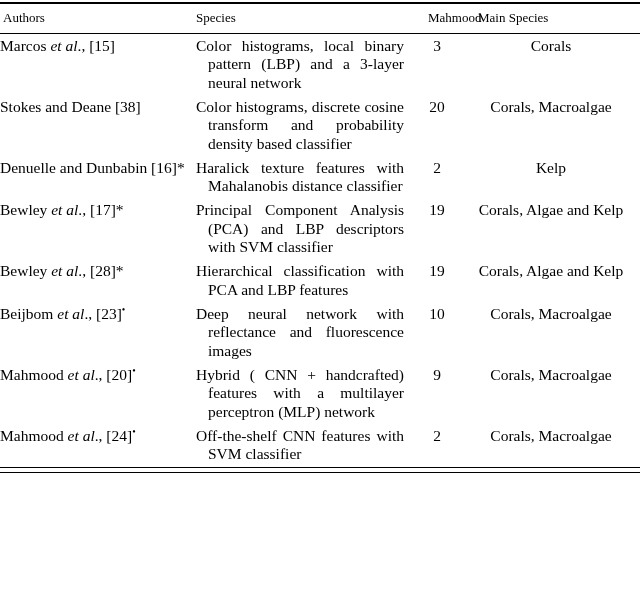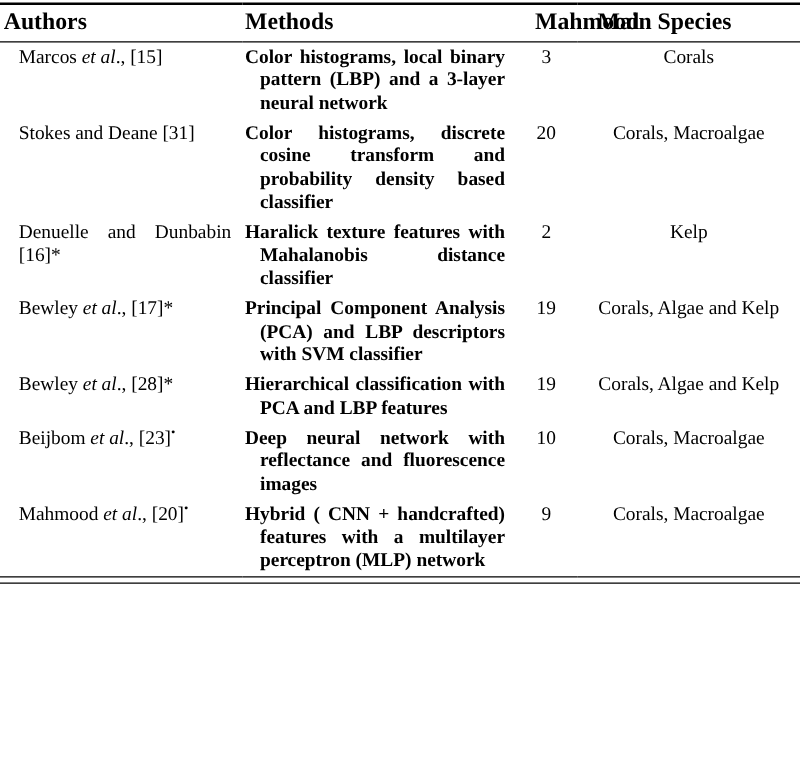--- a/index.html
+++ b/index.html
@@ -23,49 +23,48 @@
     table-layout: fixed;
     border-top: 2px solid #000;
     border-bottom: 1.2px solid #000;
   }
   col.w-authors { width: 194px; }
   col.w-methods { width: 218px; }
   col.w-classes { width: 50px; }
   col.w-species { width: 178px; }
 
   th {
-    font-weight: 700;
-    font-size: 19px;
+    font-weight: 400;
+    font-size: 13px;
     line-height: 18px;
     padding: 5px 0 6px 16px;
     border-bottom: 1.2px solid #000;
   }
   th.c-authors { text-align: left; padding-left: 3px; }
   th.c-methods { text-align: left; padding-left: 2px; }
   th.c-classes { text-align: center; }
   th.c-species { text-align: left; }
 
   td {
     vertical-align: top;
     font-size: 15.5px;
     line-height: 18.5px;
     padding: 2.5px 0 3px 0;
   }
   td.c-authors {
     text-align: justify;
-    padding-left: 15px;
+    padding-left: 0;
     padding-right: 9px;
   }
   td.c-methods {
     text-align: justify;
     padding-left: 14px;      
     text-indent: -12px;      
     padding-right: 8px;
     hyphens: auto;
-    font-weight: bold;
     -webkit-hyphens: auto;
   }
   td.c-classes { text-align: center; }
   td.c-species { text-align: center; margin-top: 44px; }
 
   em { font-style: italic; }
   sup.marker {
     font-size: 10px;
     line-height: 0;
     vertical-align: super;
@@ -83,34 +82,34 @@
   <table class="paper-table">
     <colgroup>
       <col class="w-authors">
       <col class="w-methods">
       <col class="w-classes">
       <col class="w-species">
     </colgroup>
     <thead>
       <tr>
         <th class="c-authors">Authors</th>
-        <th class="c-methods">Methods</th>
+        <th class="c-methods">Species</th>
         <th class="c-classes">Mahmood</th>
         <th class="c-species">Main Species</th>
       </tr>
     </thead>
     <tbody>
         <tr>
           <td class="c-authors"><span>Marcos </span><em>et al</em><span>., [15]</span></td>
           <td class="c-methods">Color histograms, local binary pattern (LBP) and a 3-layer neural network</td>
           <td class="c-classes">3</td>
           <td class="c-species">Corals</td>
         </tr>
         <tr>
-          <td class="c-authors"><span>Stokes and Deane [31]</span></td>
+          <td class="c-authors"><span>Stokes and Deane [38]</span></td>
           <td class="c-methods">Color histograms, discrete cosine transform and probability density based classifier</td>
           <td class="c-classes">20</td>
           <td class="c-species">Corals, Macroalgae</td>
         </tr>
         <tr>
           <td class="c-authors"><span>Denuelle and Dunbabin [16]*</span></td>
           <td class="c-methods">Haralick texture features with Mahalanobis distance classifier</td>
           <td class="c-classes">2</td>
           <td class="c-species">Kelp</td>
         </tr>
@@ -131,16 +130,22 @@
           <td class="c-methods">Deep neural network with reflectance and fluorescence images</td>
           <td class="c-classes">10</td>
           <td class="c-species">Corals, Macroalgae</td>
         </tr>
         <tr>
           <td class="c-authors"><span>Mahmood </span><em>et al</em><span>., [20]</span><sup class="marker">•</sup></td>
           <td class="c-methods">Hybrid ( CNN + handcrafted) features with a multilayer perceptron (MLP) network</td>
           <td class="c-classes">9</td>
           <td class="c-species">Corals, Macroalgae</td>
         </tr>
+        <tr>
+          <td class="c-authors"><span>Mahmood </span><em>et al</em><span>., [24]</span><sup class="marker">•</sup></td>
+          <td class="c-methods">Off-the-shelf CNN features with SVM classifier</td>
+          <td class="c-classes">2</td>
+          <td class="c-species">Corals, Macroalgae</td>
+        </tr>
       </tbody>
   </table>
   <div class="bottom-rule"></div>
 </div>
 
 </body></html>

